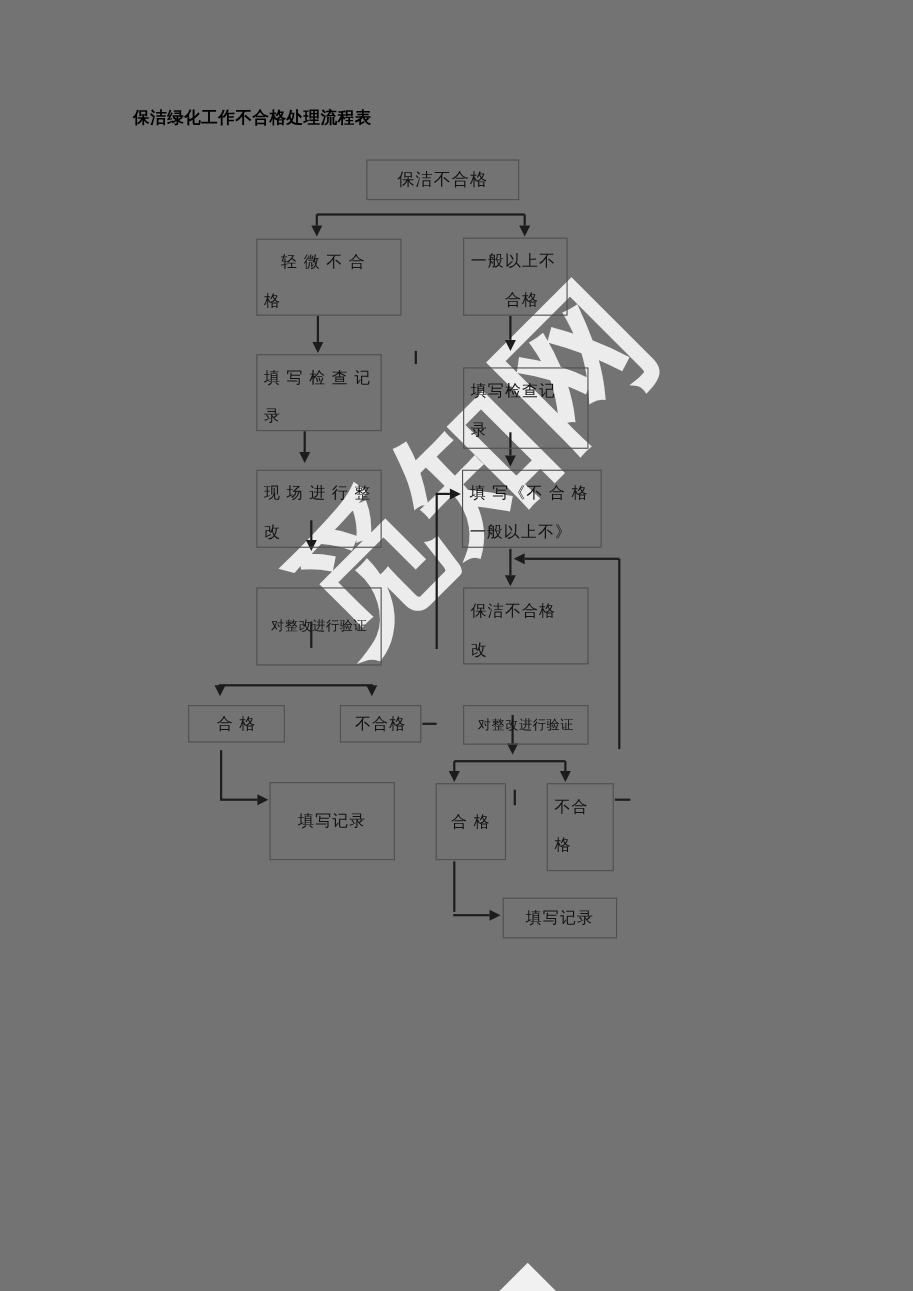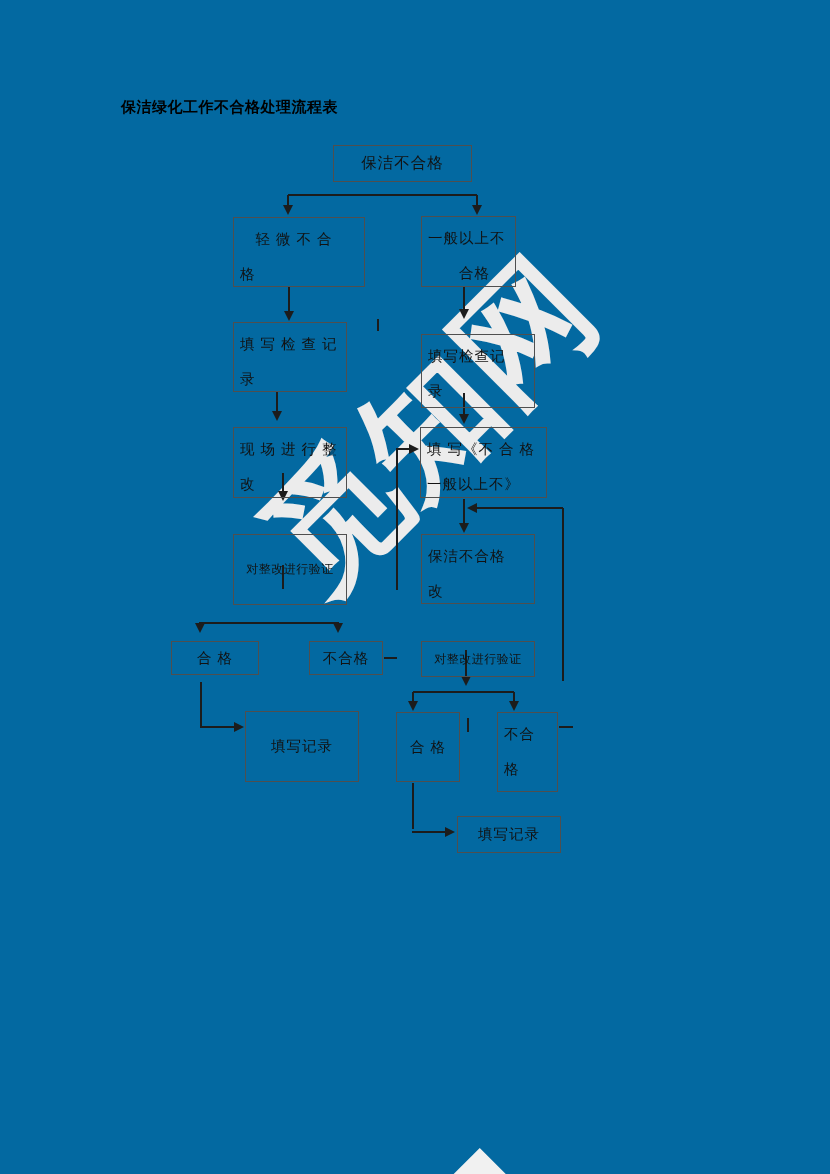--- a/index.html
+++ b/index.html
@@ -3,21 +3,21 @@
 <meta charset="utf-8">
 <style>
   :root{
     --line:#1c1c1c;
     --box:#4f4f4f;
     --txt:#121212;
     --wm:#ececec;
   }
   html,body{margin:0;padding:0;background:#ffffff;}
   .page{
-    position:relative;width:830px;height:1174px;background:#0369a1;
+    position:relative;width:830px;height:1174px;background:#737373;
     overflow:hidden;font-family:"Liberation Sans","DejaVu Sans",sans-serif;
     color:var(--txt);
   }
   .title{
     position:absolute;left:121px;top:98px;margin:0;
     font-size:15px;font-weight:bold;letter-spacing:0.5px;color:#000;
   }
   
   .wm{
     position:absolute;z-index:0;font-weight:bold;color:var(--wm);

